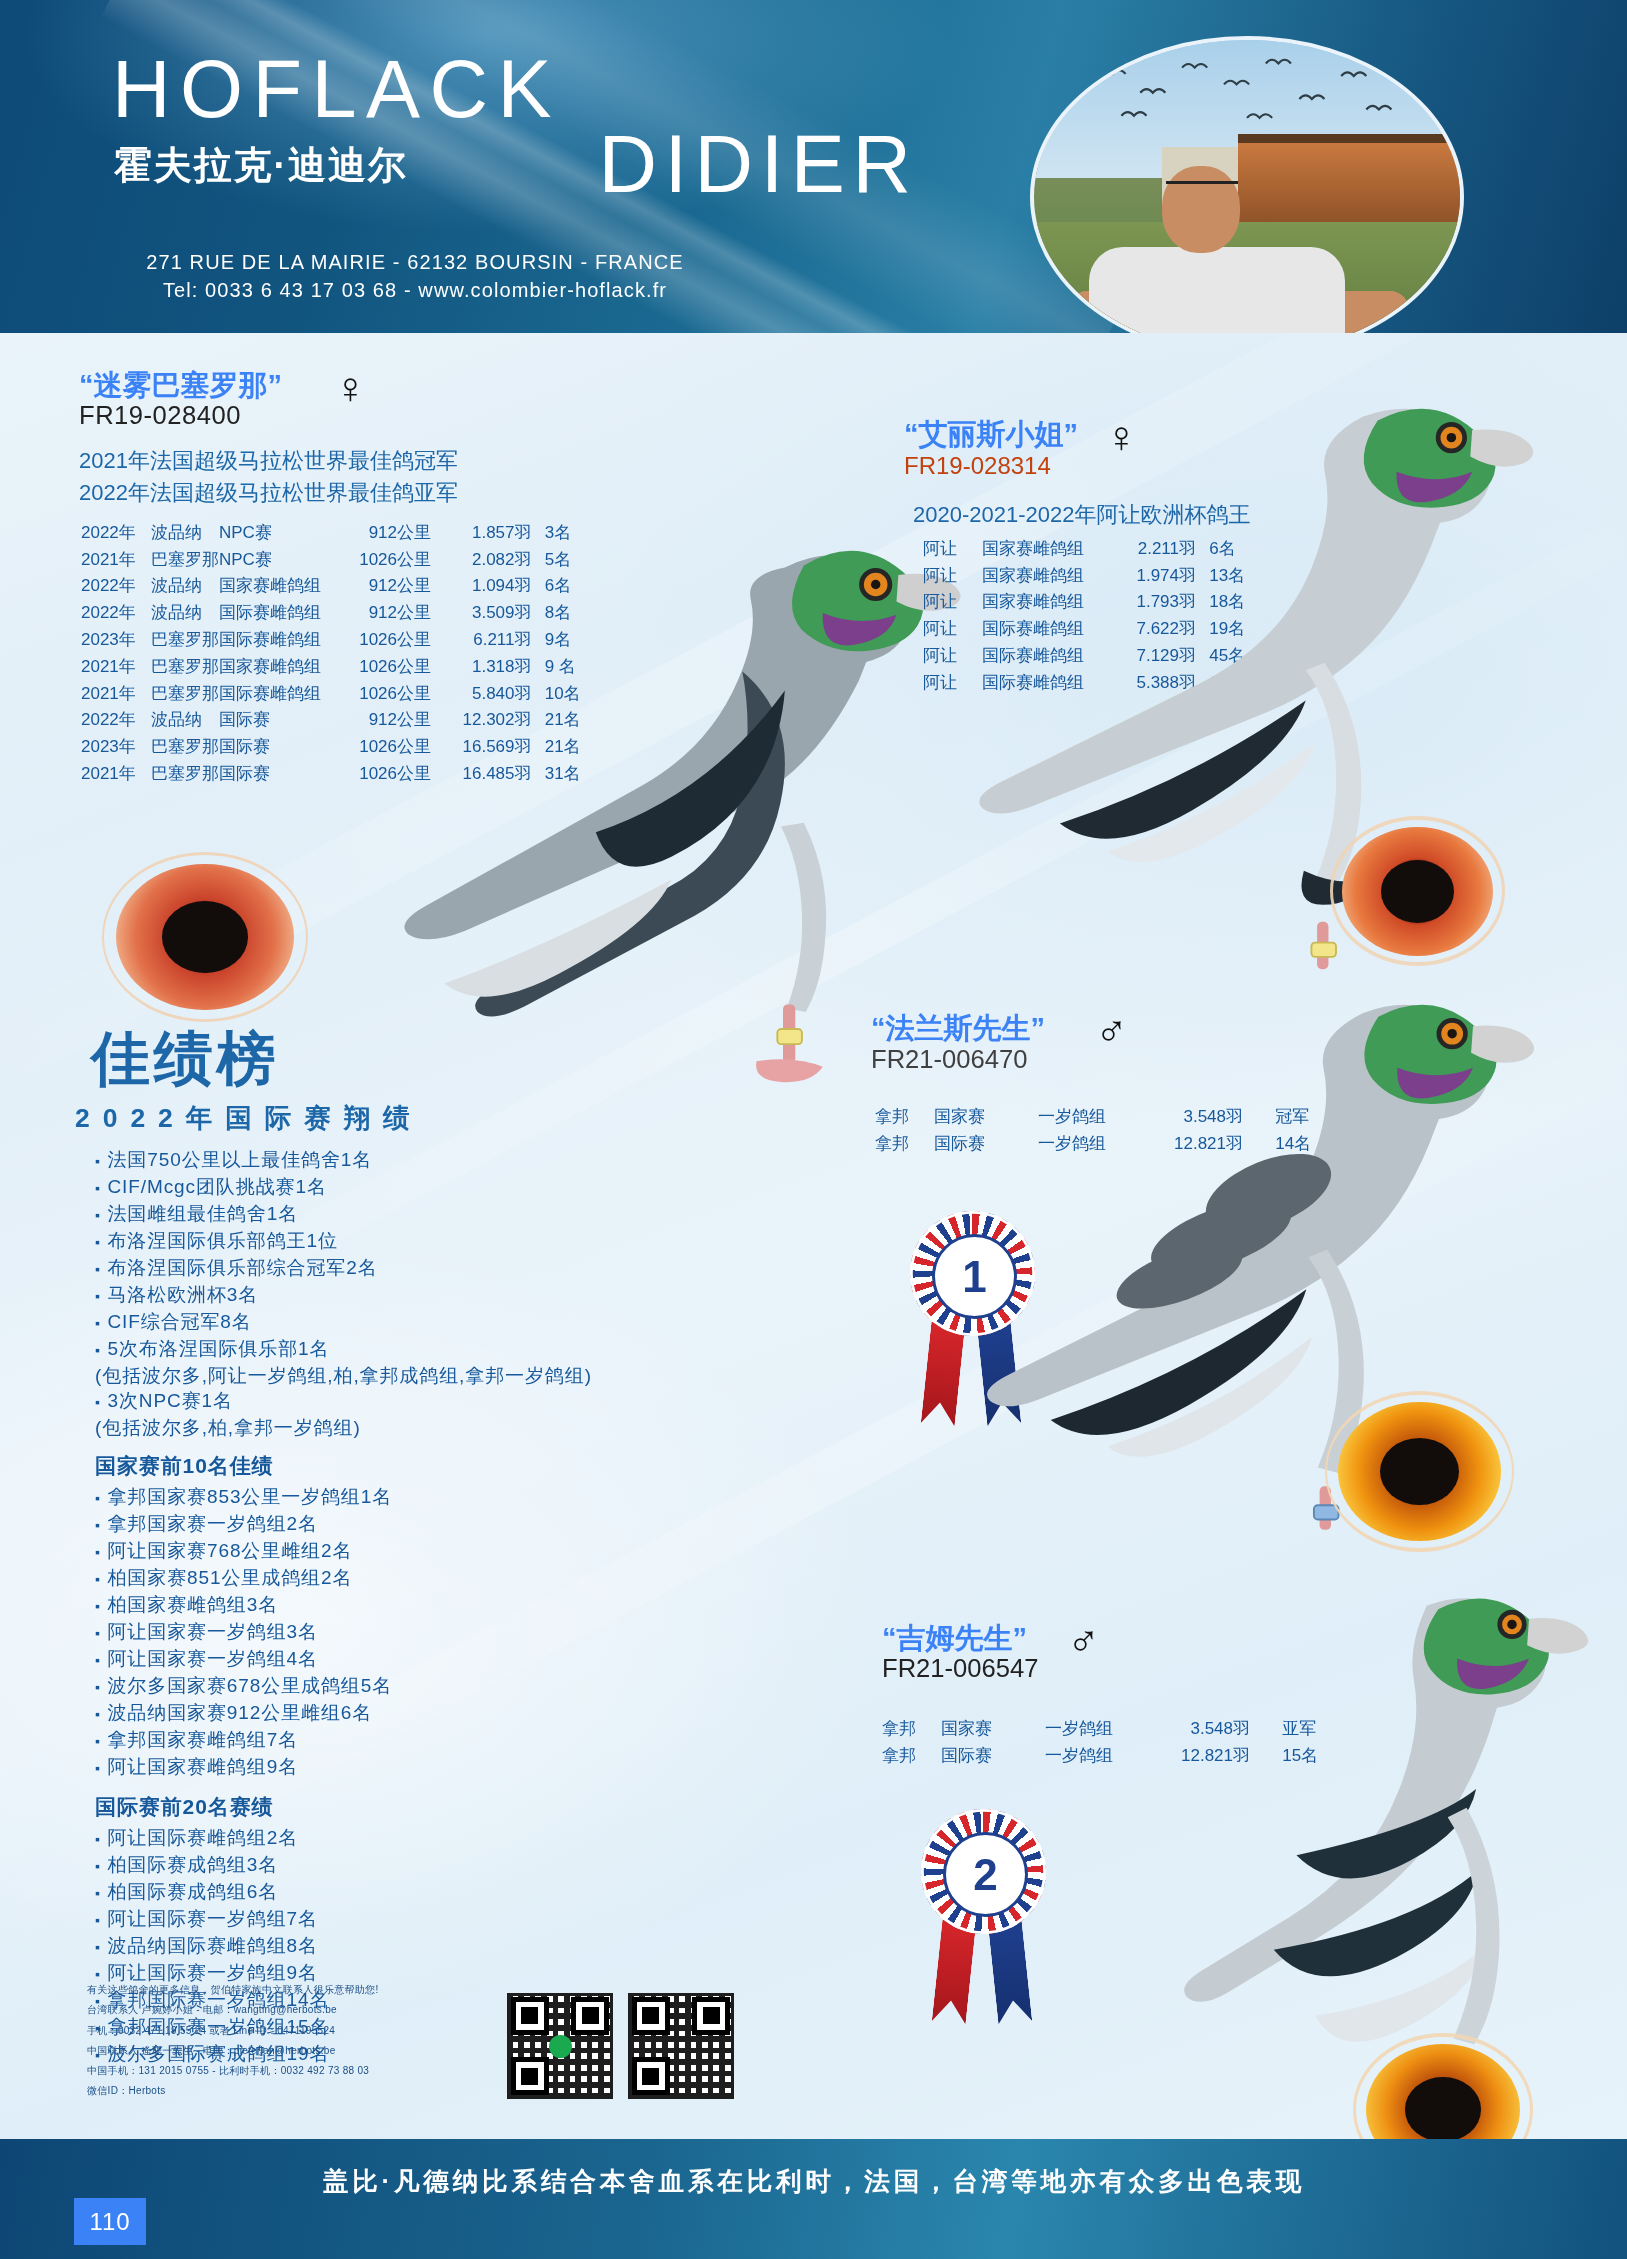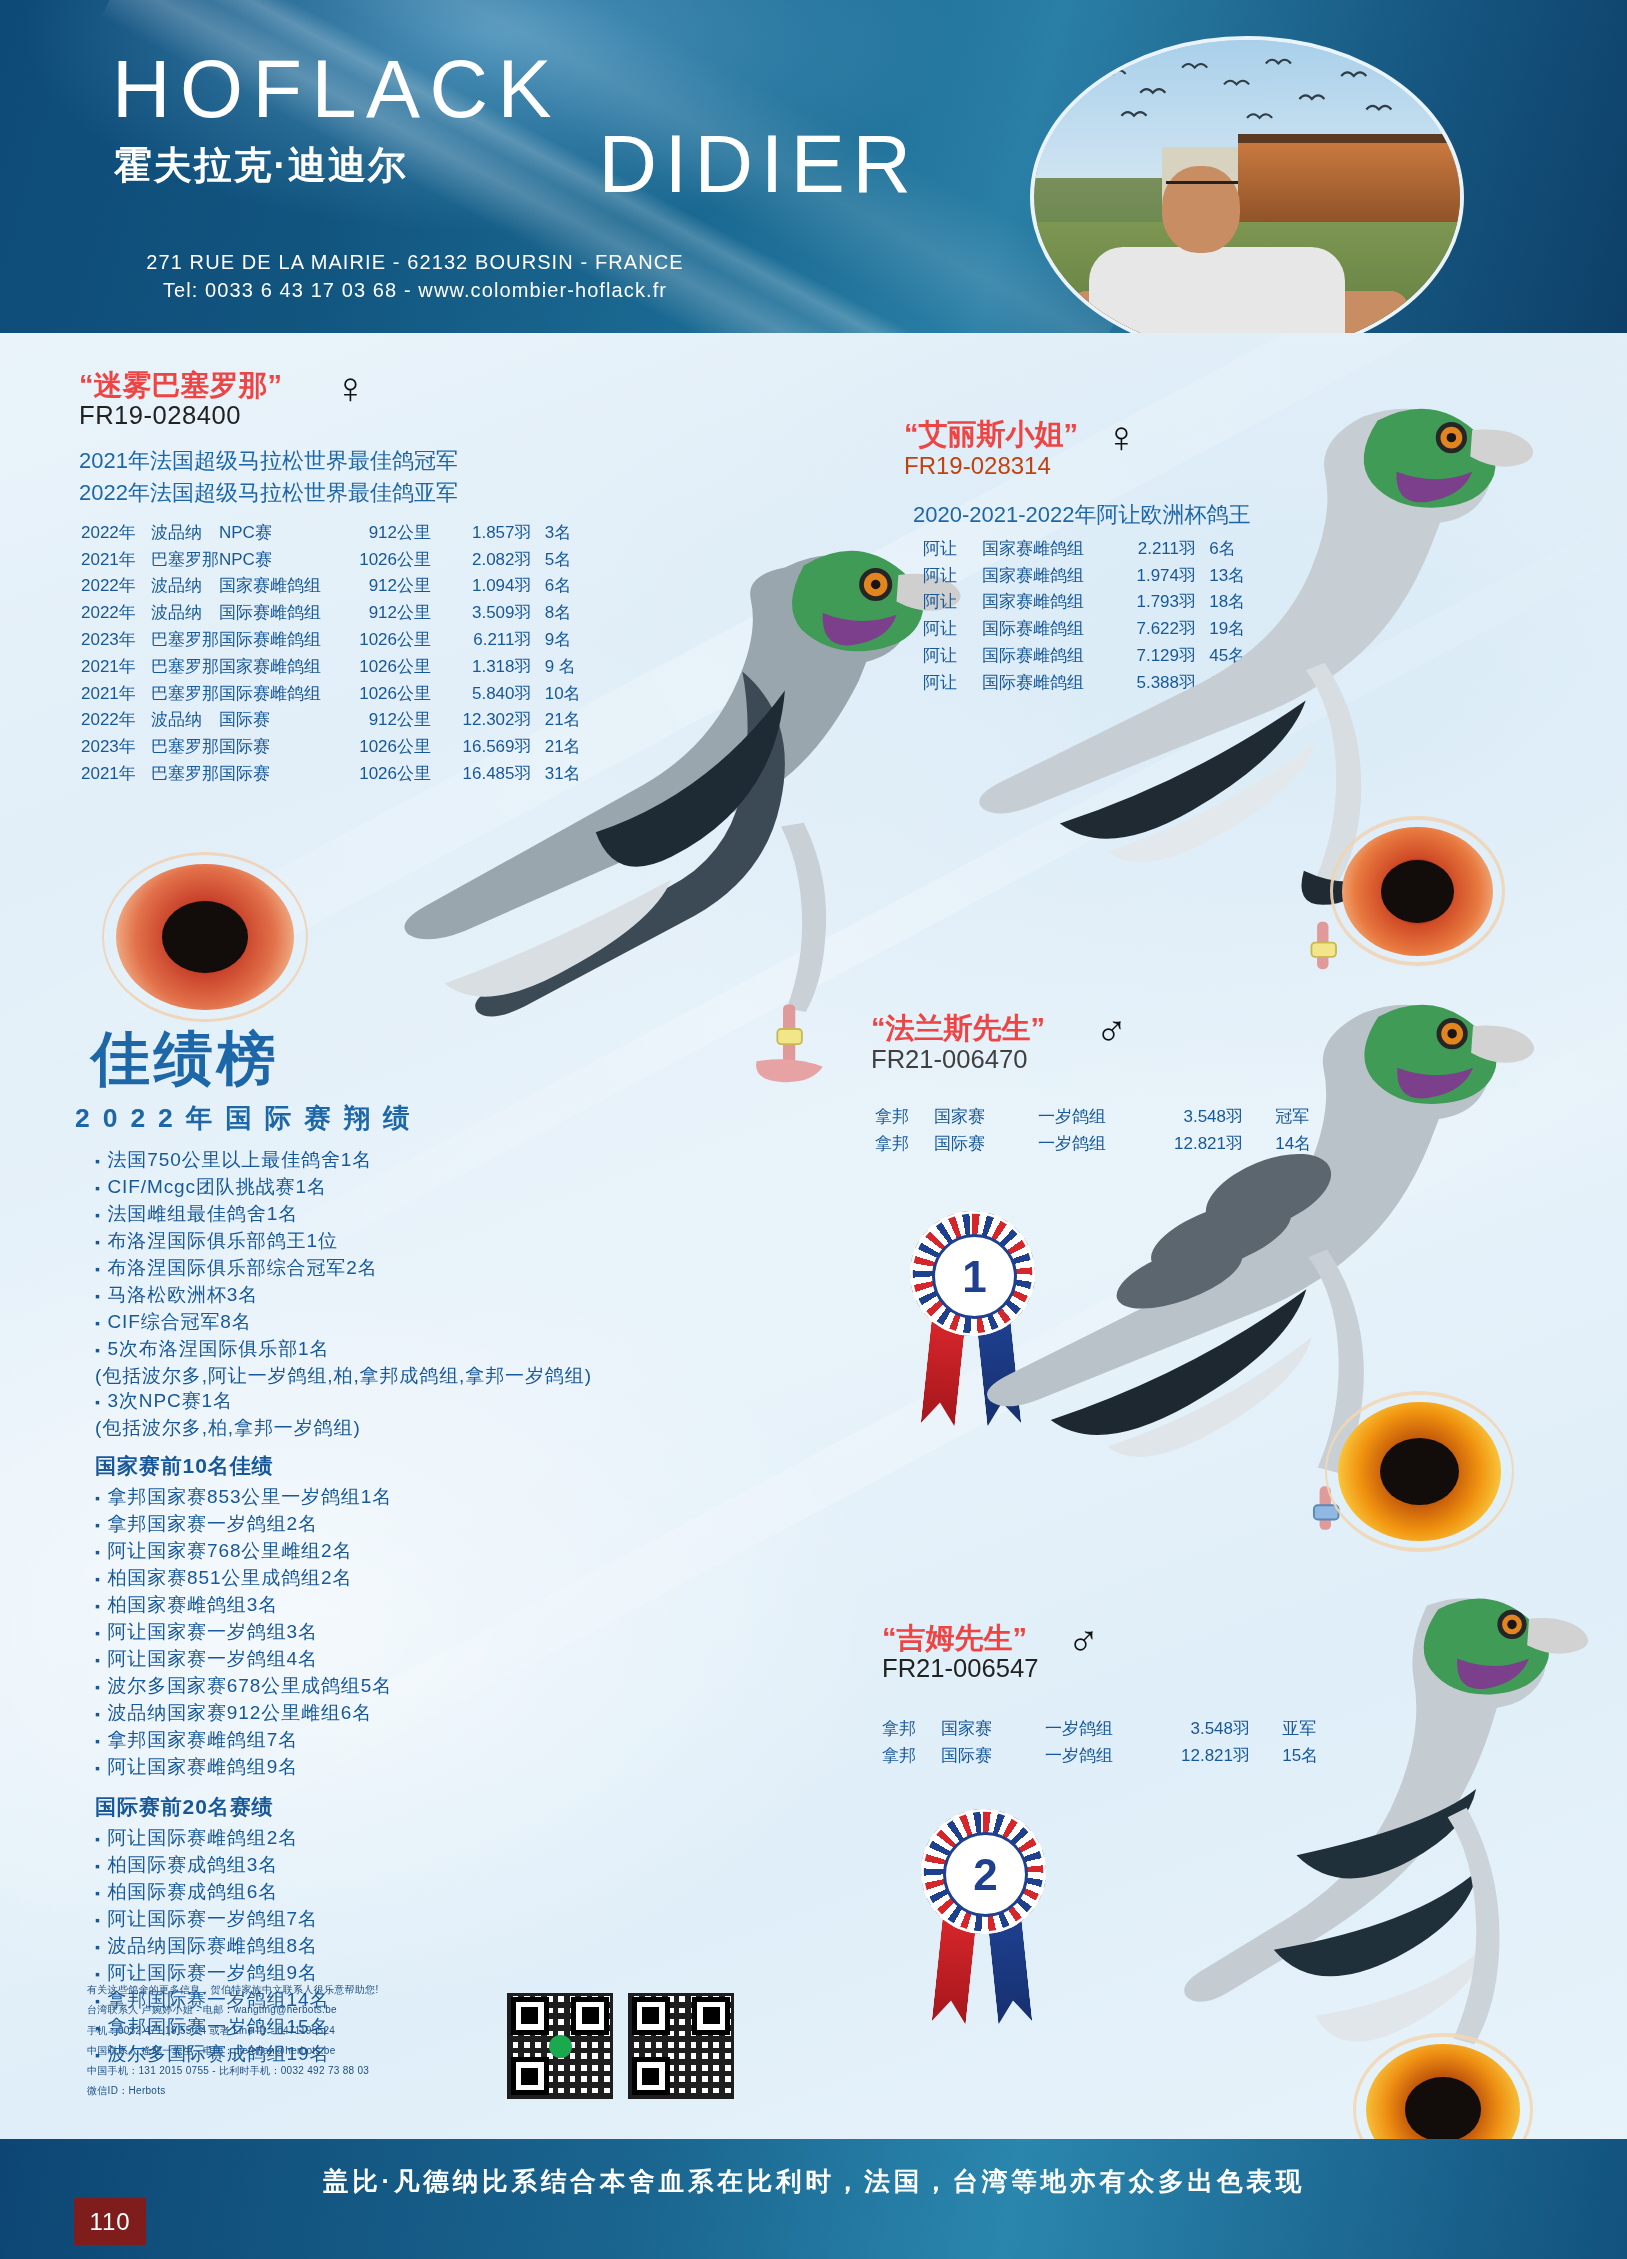--- a/index.html
+++ b/index.html
@@ -56,21 +56,21 @@
   .oval-photo .birds{position:absolute;left:0;top:4%;width:100%;height:30%;}
   .oval-photo .barn{position:absolute;left:48%;top:30%;width:54%;height:26%;background:linear-gradient(180deg,#c9793f,#8e5228);border-top:9.5px solid #5b3a22;}
   .oval-photo .barn2{position:absolute;left:30%;top:34%;width:22%;height:20%;background:#d8d3c0;}
   .oval-photo .grass{position:absolute;left:0;bottom:0;width:100%;height:42%;background:linear-gradient(180deg,#7d9652,#5e7b3e);}
   .oval-photo .man-head{position:absolute;left:30%;top:40%;width:78px;height:87px;border-radius:46%;background:#c98d63;}
   .oval-photo .man-body{position:absolute;left:13%;top:66%;width:60%;height:40%;background:#e7e7e7;border-radius:34px 34px 0 0;}
   .oval-photo .man-arm{position:absolute;left:8%;top:80%;width:80%;height:20%;background:#c98d63;border-radius:19px;}
   .oval-photo .glasses{position:absolute;left:31%;top:45%;width:72px;height:12.3px;border-top:3.8px solid #222;}
 
   
-  .redtitle{color:#ef4444;font-weight:bold;}
+  .redtitle{color:#3b82f6;font-weight:bold;}
   .cn{font-family:"Liberation Sans","DejaVu Sans",sans-serif;}
 
   
   .blk{position:absolute;}
   .name-1{left:79px;top:358px;font-size:29px;}
   .ring-1{left:79px;top:401px;font-size:25.6px;color:#222;letter-spacing:0.5px;}
   .sym-female{font-size:44px;color:#111;line-height:44px;}
   .sym-male{font-size:44px;color:#111;line-height:44px;}
 
   .title-1{left:79px;top:445px;width:530px;color:#1d67a8;font-size:22px;line-height:32px;}
@@ -121,21 +121,21 @@
   
   .footer{
     position:absolute;left:0;bottom:0;width:1628px;height:121px;
     background:linear-gradient(100deg,#0d4674 0%,#1a6690 40%,#2a86ad 62%,#12527e 100%);
   }
   .footer-txt{
     position:absolute;left:0;top:24.6px;width:1628px;text-align:center;color:#fff;
     font-size:25.6px;letter-spacing:3.8px;font-weight:bold;
   }
   .page-num{
-    position:absolute;left:74px;bottom:15px;width:72px;height:47px;background:#7f1d1d;color:#fff;
+    position:absolute;left:74px;bottom:15px;width:72px;height:47px;background:#3b82f6;color:#fff;
     font-size:24px;display:flex;align-items:center;justify-content:center;letter-spacing:0.9px;
   }
 
   
   .pigeon{position:absolute;}
   .eyephoto{position:absolute;border-radius:50%;overflow:hidden;}
   .eyephoto .iris{position:absolute;inset:7%;border-radius:50%;}
   .eyephoto .pupil{position:absolute;left:29%;top:29%;width:42%;height:42%;border-radius:50%;background:#120d0b;}
   .eyephoto .lid{position:absolute;inset:-4%;border-radius:50%;border:10.4px solid #e8cdb3;box-sizing:border-box;opacity:.9;}
 

